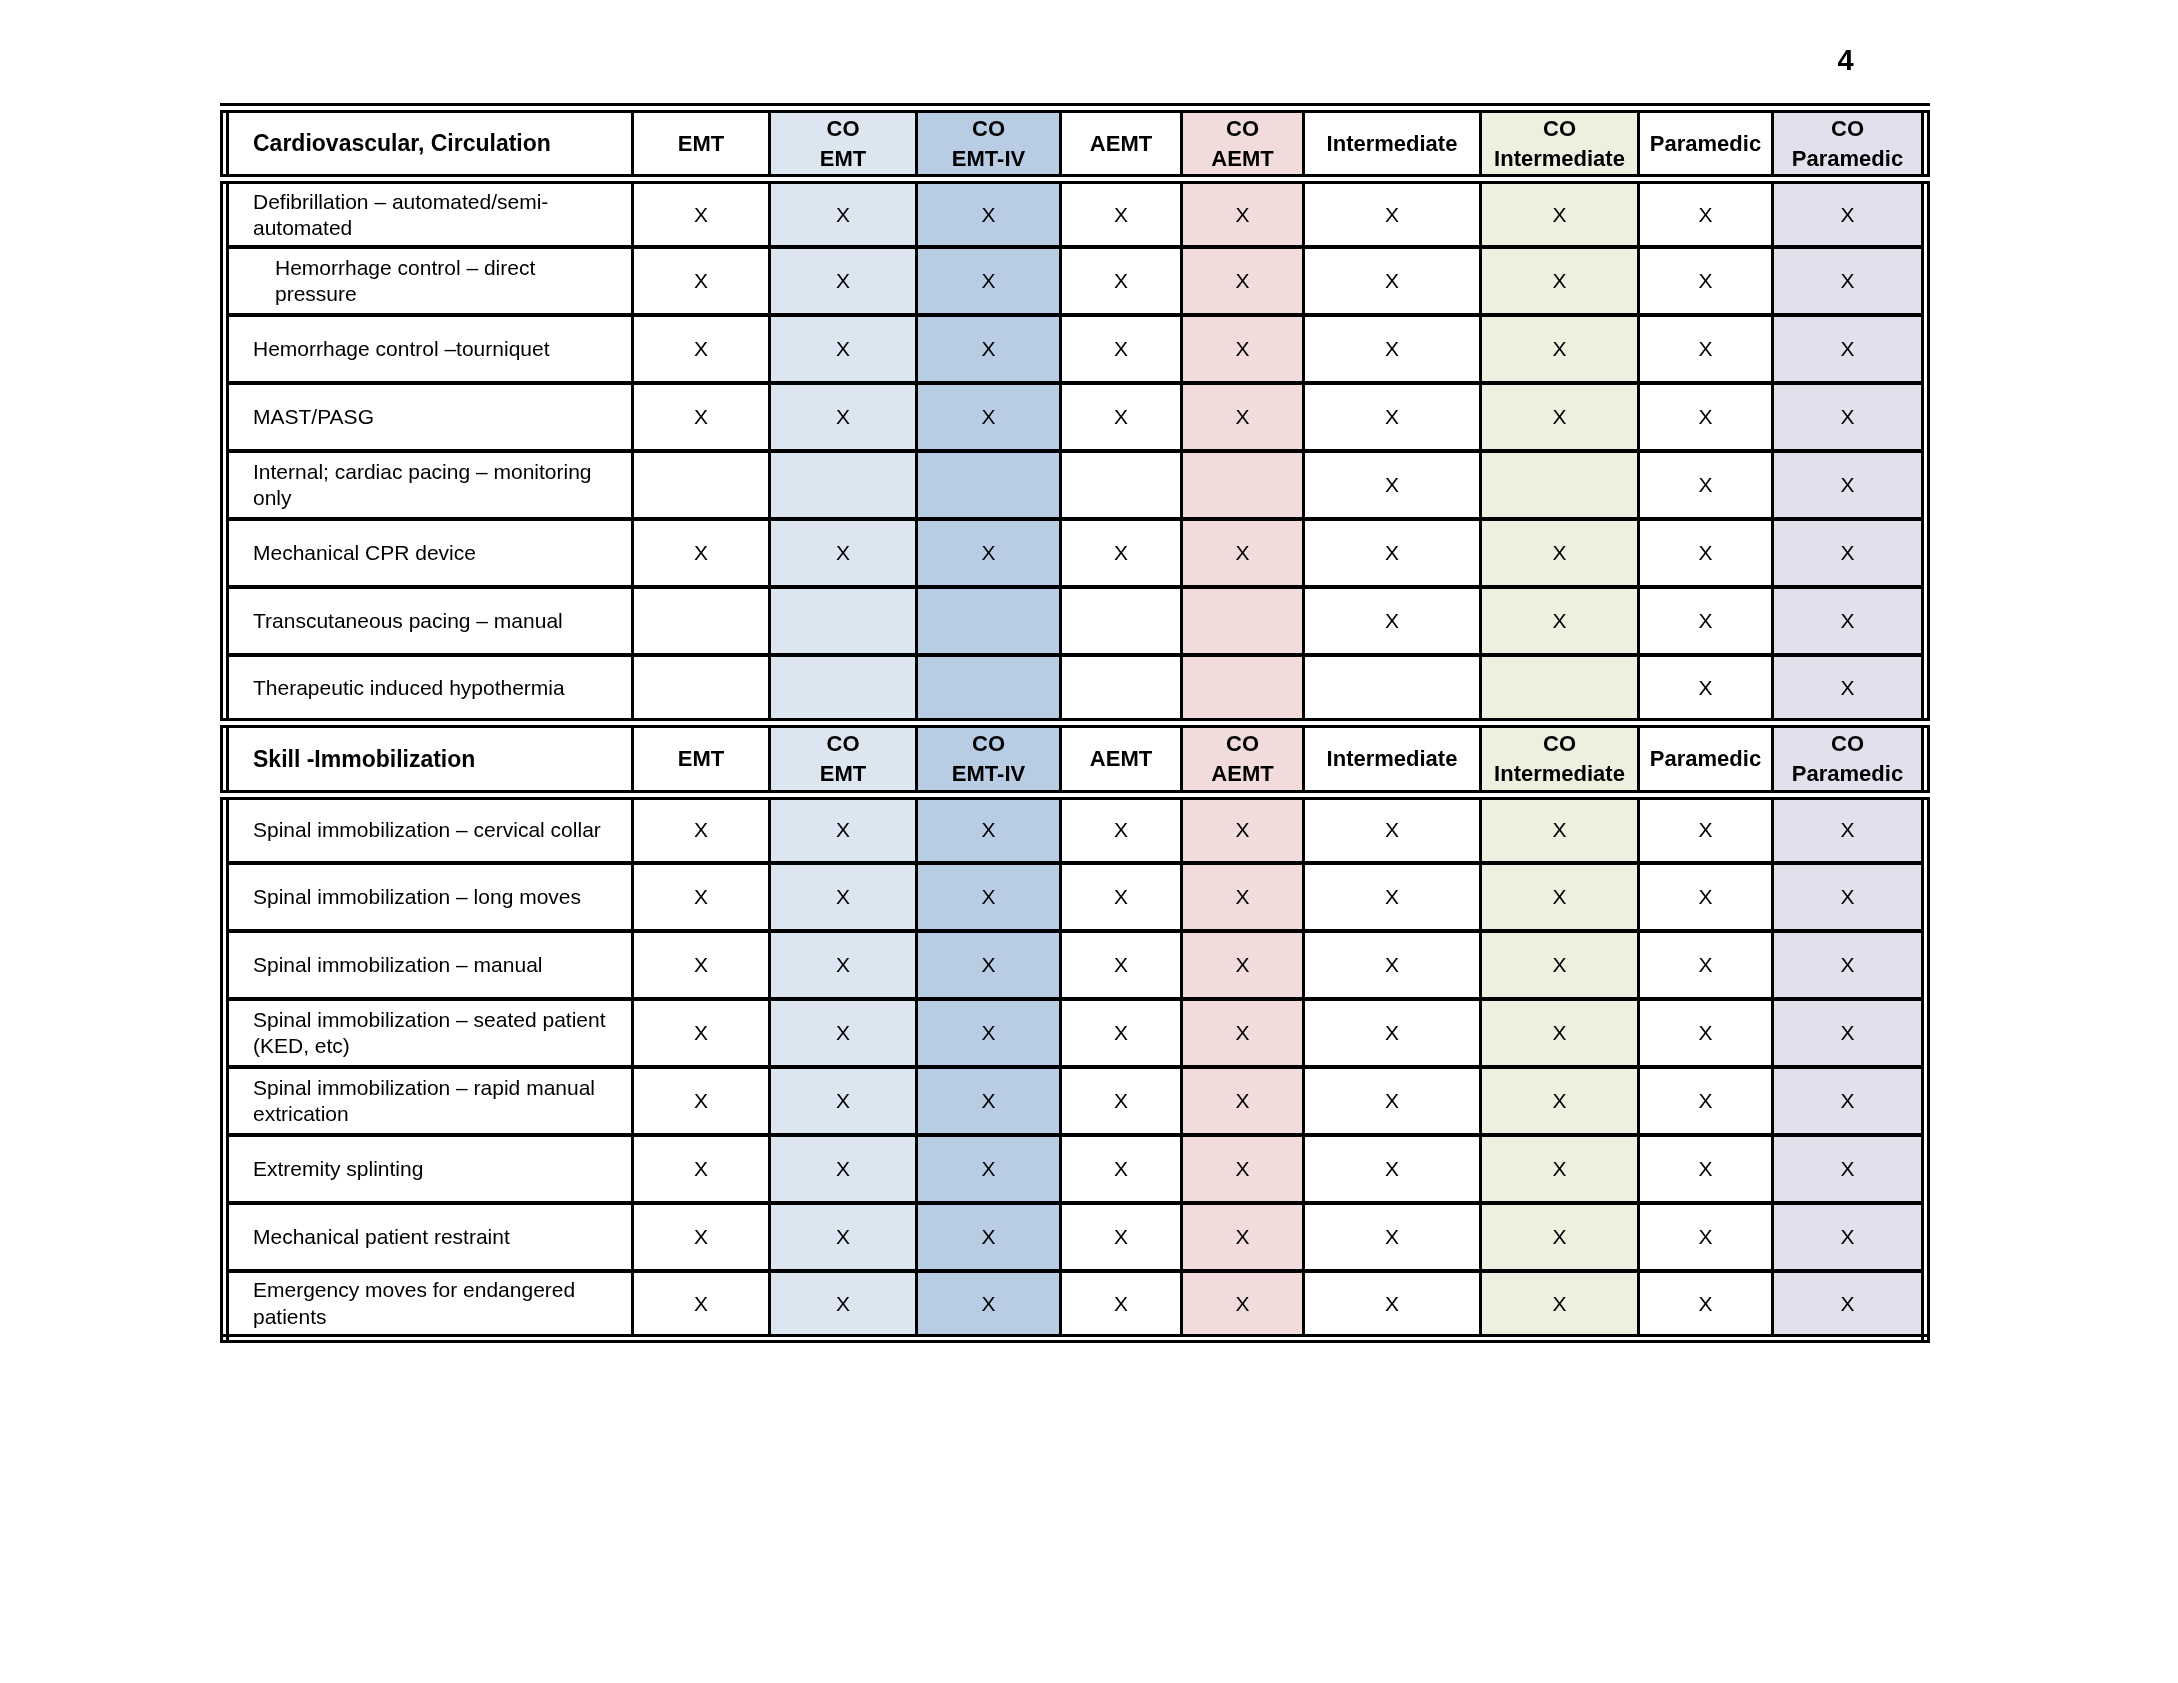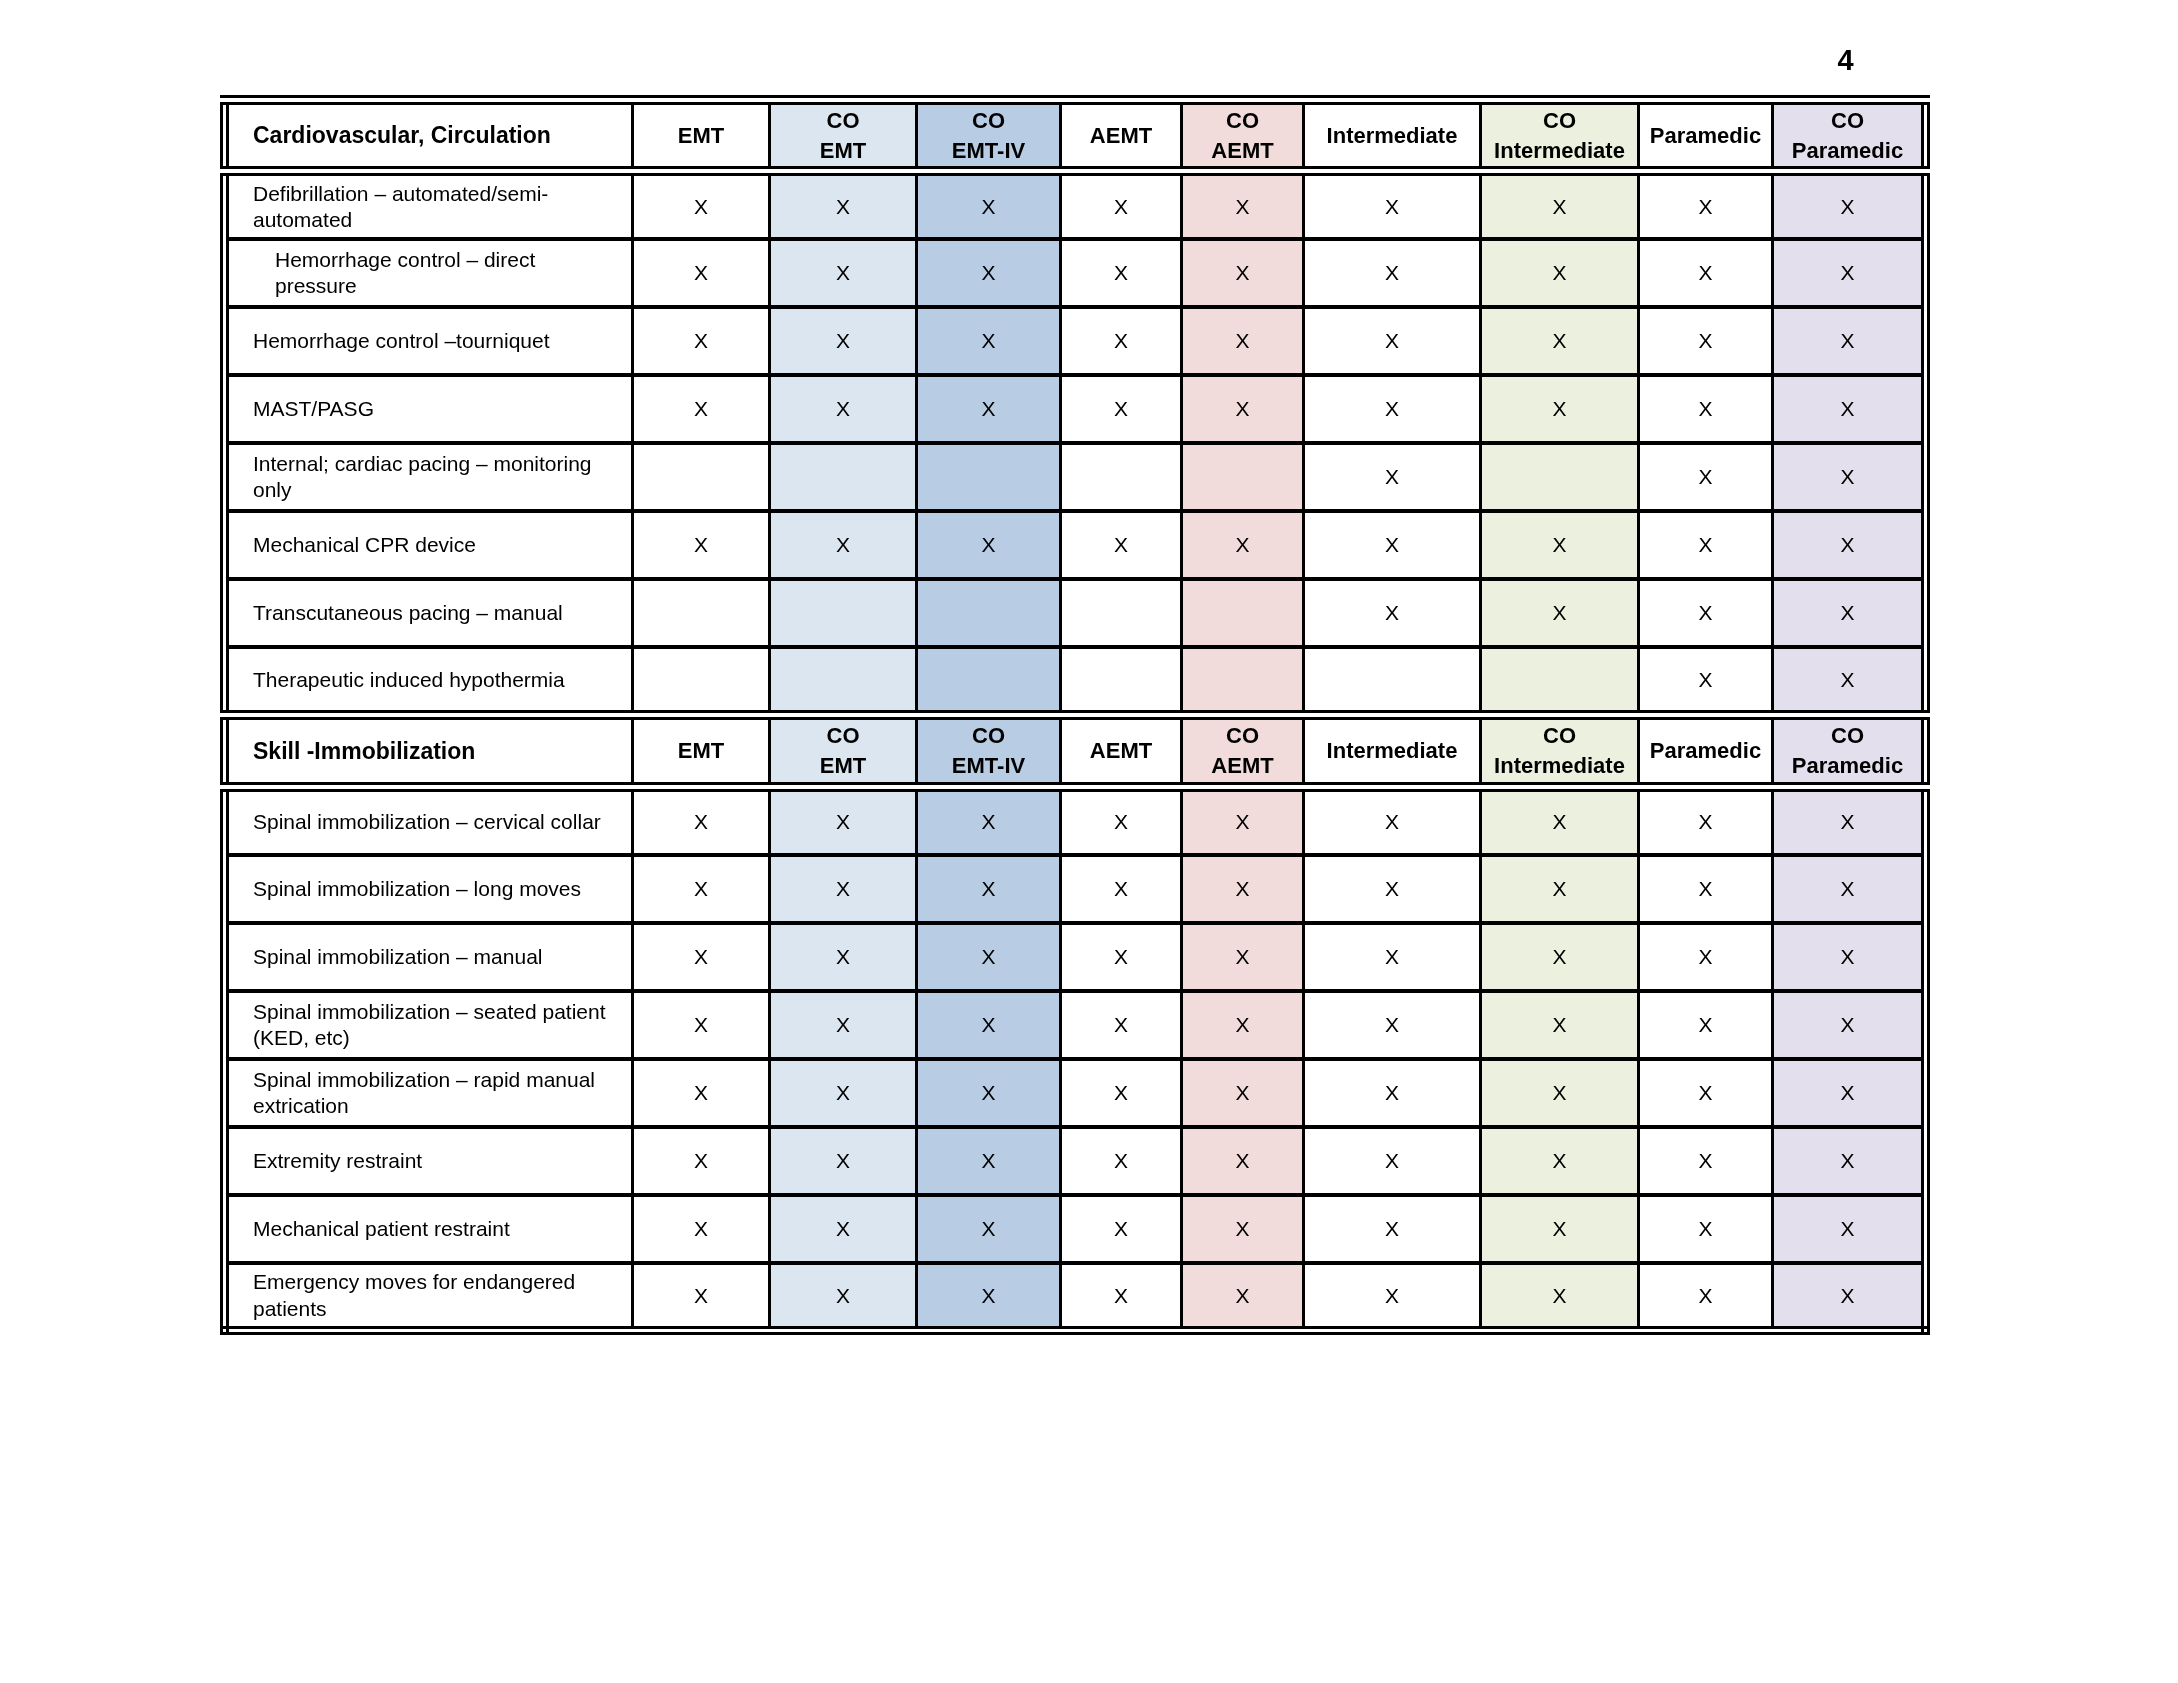--- a/index.html
+++ b/index.html
@@ -17,21 +17,21 @@
     top: 44px;
     left: 1820px;
     width: 51px;
     text-align: center;
     font-size: 29px;
     font-weight: bold;
     color: #000;
   }
   .table-wrap {
     position: absolute;
-    top: 95px;
+    top: 103px;
     left: 220px;
   }
   table.sop {
     border-collapse: collapse;
     table-layout: fixed;
     border: 9px double #000;
     background: #fff;
   }
   table.sop col.c-label { width: 408px; }
   table.sop col.c0 { width: 137px; }
@@ -287,21 +287,21 @@
             <td class="mark-cell" style="background: rgb(220, 230, 241);">X</td>
             <td class="mark-cell" style="background: rgb(184, 204, 228);">X</td>
             <td class="mark-cell" style="background: rgb(255, 255, 255);">X</td>
             <td class="mark-cell" style="background: rgb(242, 220, 219);">X</td>
             <td class="mark-cell" style="background: rgb(255, 255, 255);">X</td>
             <td class="mark-cell" style="background: rgb(235, 241, 222);">X</td>
             <td class="mark-cell" style="background: rgb(255, 255, 255);">X</td>
             <td class="mark-cell" style="background: rgb(228, 223, 236);">X</td>
           </tr>
           <tr class="data-row">
-            <td class="skill-label">Extremity restraint</td>
+            <td class="skill-label">Extremity splinting</td>
             <td class="mark-cell" style="background: rgb(255, 255, 255);">X</td>
             <td class="mark-cell" style="background: rgb(220, 230, 241);">X</td>
             <td class="mark-cell" style="background: rgb(184, 204, 228);">X</td>
             <td class="mark-cell" style="background: rgb(255, 255, 255);">X</td>
             <td class="mark-cell" style="background: rgb(242, 220, 219);">X</td>
             <td class="mark-cell" style="background: rgb(255, 255, 255);">X</td>
             <td class="mark-cell" style="background: rgb(235, 241, 222);">X</td>
             <td class="mark-cell" style="background: rgb(255, 255, 255);">X</td>
             <td class="mark-cell" style="background: rgb(228, 223, 236);">X</td>
           </tr>

